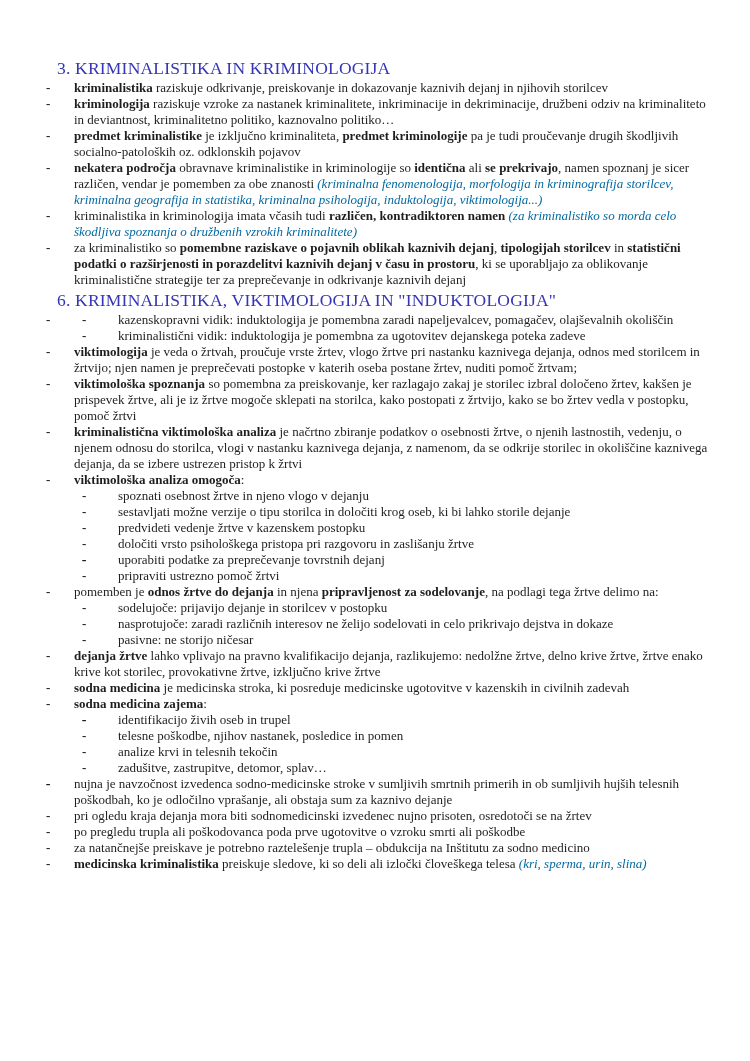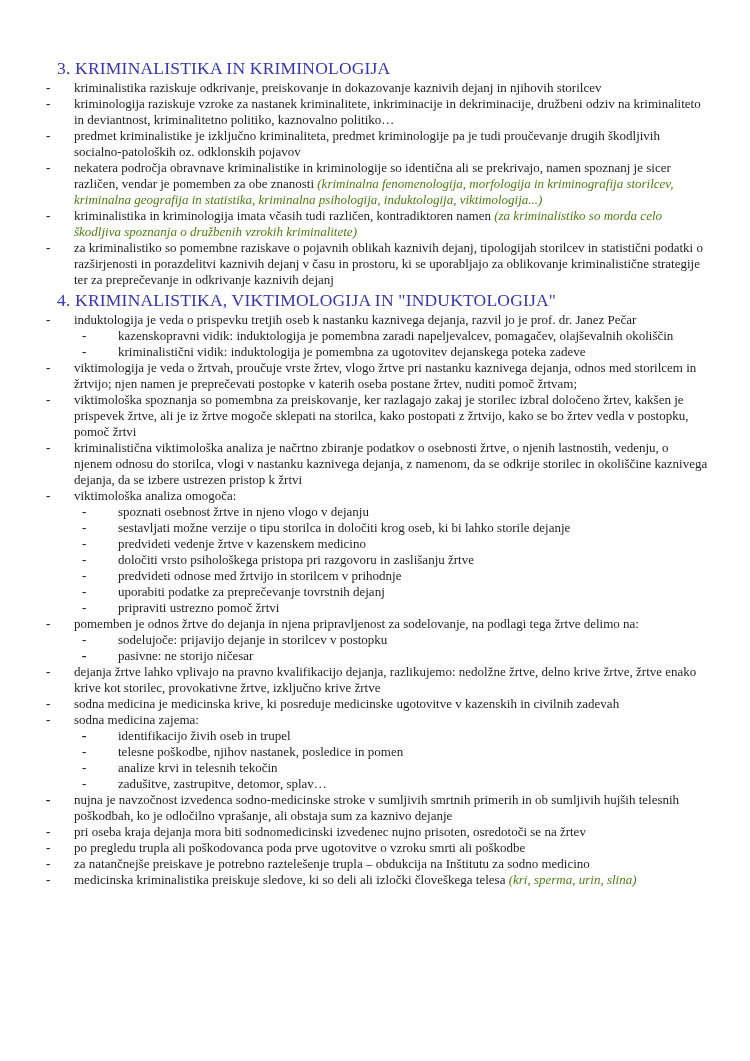--- a/index.html
+++ b/index.html
@@ -33,63 +33,63 @@
   }
   .li .marker {
     position: absolute;
     left: 0; top: 0;
     font-weight: 700;
   }
   .l1 { padding-left: 28px; }
   .l1 .marker { left: 0; }
   .l2 { margin-left: 36px; padding-left: 36px; }
   .l2 .marker { left: 0; }
-  .b { font-weight: 400; text-align: right; }
-  .i { font-style: italic; color: #4d7c0f; }
+  .b { font-weight: 700; text-align: right; }
+  .i { font-style: italic; color: #0369a1; }
   .u { }
 </style>
 </head>
 <body>
 
 <div class="page">
   <div class="doc">
       <div class="heading">3. KRIMINALISTIKA IN KRIMINOLOGIJA</div>
       <div class="li l1"><span class="marker">-</span><span class="txt"><span class="b">kriminalistika</span><span> raziskuje odkrivanje, preiskovanje in dokazovanje kaznivih dejanj in njihovih storilcev</span></span></div>
       <div class="li l1"><span class="marker">-</span><span class="txt"><span class="b">kriminologija</span><span> raziskuje vzroke za nastanek kriminalitete, inkriminacije in dekriminacije, družbeni odziv na kriminaliteto in deviantnost, kriminalitetno politiko, kaznovalno politiko…</span></span></div>
       <div class="li l1"><span class="marker">-</span><span class="txt"><span class="b">predmet kriminalistike</span><span> je izključno kriminaliteta, </span><span class="b">predmet kriminologije</span><span> pa je tudi proučevanje drugih škodljivih socialno-patoloških oz. odklonskih pojavov</span></span></div>
       <div class="li l1"><span class="marker">-</span><span class="txt"><span class="b">nekatera področja</span><span> obravnave kriminalistike in kriminologije so </span><span class="b">identična</span><span> ali </span><span class="b">se prekrivajo</span><span>, namen spoznanj je sicer različen, vendar je pomemben za obe znanosti </span><span class="i">(kriminalna fenomenologija, morfologija in kriminografija storilcev, kriminalna geografija in statistika, kriminalna psihologija, induktologija, viktimologija...)</span></span></div>
       <div class="li l1"><span class="marker">-</span><span class="txt"><span>kriminalistika in kriminologija imata včasih tudi </span><span class="b">različen, kontradiktoren namen</span><span> </span><span class="i">(za kriminalistiko so morda celo škodljiva spoznanja o družbenih vzrokih kriminalitete)</span></span></div>
       <div class="li l1"><span class="marker">-</span><span class="txt"><span>za kriminalistiko so </span><span class="b">pomembne raziskave o pojavnih oblikah kaznivih dejanj</span><span>, </span><span class="b">tipologijah storilcev</span><span> in </span><span class="b">statistični podatki o razširjenosti in porazdelitvi kaznivih dejanj v času in prostoru</span><span>, ki se uporabljajo za oblikovanje kriminalistične strategije ter za preprečevanje in odkrivanje kaznivih dejanj</span></span></div>
-      <div class="heading">4. KRIMINALISTIKA, VIKTIMOLOGIJA IN "INDUKTOLOGIJA"</div>
-      <div class="li l1"><span class="marker">-</span><span class="txt"><span class="b">induktologija</span><span> je veda o prispevku tretjih oseb k nastanku kaznivega dejanja, razvil jo je prof. dr. Janez Pečar</span></span></div>
+      <div class="heading">6. KRIMINALISTIKA, VIKTIMOLOGIJA IN "INDUKTOLOGIJA"</div>
+      <div class="li l1"><span class="marker">-</span></div>
       <div class="li l2"><span class="marker">-</span><span class="txt"><span class="u">kazenskopravni vidik</span><span>: induktologija je pomembna zaradi napeljevalcev, pomagačev, olajševalnih okoliščin</span></span></div>
       <div class="li l2"><span class="marker">-</span><span class="txt"><span class="u">kriminalistični vidik</span><span>: induktologija je pomembna za ugotovitev dejanskega poteka zadeve</span></span></div>
       <div class="li l1"><span class="marker">-</span><span class="txt"><span class="b">viktimologija</span><span> je veda o žrtvah, proučuje vrste žrtev, vlogo žrtve pri nastanku kaznivega dejanja, odnos med storilcem in žrtvijo; njen namen je preprečevati postopke v katerih oseba postane žrtev, nuditi pomoč žrtvam;</span></span></div>
       <div class="li l1"><span class="marker">-</span><span class="txt"><span class="b">viktimološka spoznanja</span><span> so pomembna za preiskovanje, ker razlagajo zakaj je storilec izbral določeno žrtev, kakšen je prispevek žrtve, ali je iz žrtve mogoče sklepati na storilca, kako postopati z žrtvijo, kako se bo žrtev vedla v postopku, pomoč žrtvi</span></span></div>
       <div class="li l1"><span class="marker">-</span><span class="txt"><span class="b">kriminalistična viktimološka analiza</span><span> je načrtno zbiranje podatkov o osebnosti žrtve, o njenih lastnostih, vedenju, o njenem odnosu do storilca, vlogi v nastanku kaznivega dejanja, z namenom, da se odkrije storilec in okoliščine kaznivega dejanja, da se izbere ustrezen pristop k žrtvi</span></span></div>
       <div class="li l1"><span class="marker">-</span><span class="txt"><span class="b">viktimološka analiza omogoča</span><span>:</span></span></div>
       <div class="li l2"><span class="marker">-</span><span class="txt"><span>spoznati osebnost žrtve in njeno vlogo v dejanju</span></span></div>
       <div class="li l2"><span class="marker">-</span><span class="txt"><span>sestavljati možne verzije o tipu storilca in določiti krog oseb, ki bi lahko storile dejanje</span></span></div>
-      <div class="li l2"><span class="marker">-</span><span class="txt"><span>predvideti vedenje žrtve v kazenskem medicino</span></span></div>
+      <div class="li l2"><span class="marker">-</span><span class="txt"><span>predvideti vedenje žrtve v kazenskem postopku</span></span></div>
       <div class="li l2"><span class="marker">-</span><span class="txt"><span>določiti vrsto psihološkega pristopa pri razgovoru in zaslišanju žrtve</span></span></div>
-      <div class="li l2"><span class="marker">-</span><span class="txt"><span>predvideti odnose med žrtvijo in storilcem v prihodnje</span></span></div>
+      <div class="li l2"><span class="marker">-</span></div>
       <div class="li l2"><span class="marker">-</span><span class="txt"><span>uporabiti podatke za preprečevanje tovrstnih dejanj</span></span></div>
       <div class="li l2"><span class="marker">-</span><span class="txt"><span>pripraviti ustrezno pomoč žrtvi</span></span></div>
       <div class="li l1"><span class="marker">-</span><span class="txt"><span>pomemben je </span><span class="b">odnos žrtve do dejanja</span><span> in njena </span><span class="b">pripravljenost za sodelovanje</span><span>, na podlagi tega žrtve delimo na:</span></span></div>
       <div class="li l2"><span class="marker">-</span><span class="txt"><span class="u">sodelujoče</span><span>: prijavijo dejanje in storilcev v postopku</span></span></div>
-      <div class="li l2"><span class="marker">-</span></div>
+      <div class="li l2"><span class="marker">-</span><span class="txt"><span class="u">nasprotujoče</span><span>: zaradi različnih interesov ne želijo sodelovati in celo prikrivajo dejstva in dokaze</span></span></div>
       <div class="li l2"><span class="marker">-</span><span class="txt"><span class="u">pasivne</span><span>: ne storijo ničesar</span></span></div>
       <div class="li l1"><span class="marker">-</span><span class="txt"><span class="b">dejanja žrtve</span><span> lahko vplivajo na pravno kvalifikacijo dejanja, razlikujemo: nedolžne žrtve, delno krive žrtve, žrtve enako krive kot storilec, provokativne žrtve, izključno krive žrtve</span></span></div>
-      <div class="li l1"><span class="marker">-</span><span class="txt"><span class="b">sodna medicina</span><span> je medicinska krive, ki posreduje medicinske ugotovitve v kazenskih in civilnih zadevah</span></span></div>
+      <div class="li l1"><span class="marker">-</span><span class="txt"><span class="b">sodna medicina</span><span> je medicinska stroka, ki posreduje medicinske ugotovitve v kazenskih in civilnih zadevah</span></span></div>
       <div class="li l1"><span class="marker">-</span><span class="txt"><span class="b">sodna medicina zajema</span><span>:</span></span></div>
       <div class="li l2"><span class="marker">-</span></div>
       <div class="li l2"><span class="marker">-</span><span class="txt"><span>identifikacijo živih oseb in trupel</span></span></div>
       <div class="li l2"><span class="marker">-</span><span class="txt"><span>telesne poškodbe, njihov nastanek, posledice in pomen</span></span></div>
       <div class="li l2"><span class="marker">-</span><span class="txt"><span>analize krvi in telesnih tekočin</span></span></div>
       <div class="li l2"><span class="marker">-</span><span class="txt"><span>zadušitve, zastrupitve, detomor, splav…</span></span></div>
       <div class="li l1"><span class="marker">-</span></div>
       <div class="li l1"><span class="marker">-</span><span class="txt"><span>nujna je navzočnost izvedenca sodno-medicinske stroke v sumljivih smrtnih primerih in ob sumljivih hujših telesnih poškodbah, ko je odločilno vprašanje, ali obstaja sum za kaznivo dejanje</span></span></div>
-      <div class="li l1"><span class="marker">-</span><span class="txt"><span>pri oseba kraja dejanja mora biti sodnomedicinski izvedenec nujno prisoten, osredotoči se na žrtev</span></span></div>
+      <div class="li l1"><span class="marker">-</span><span class="txt"><span>pri ogledu kraja dejanja mora biti sodnomedicinski izvedenec nujno prisoten, osredotoči se na žrtev</span></span></div>
       <div class="li l1"><span class="marker">-</span><span class="txt"><span>po pregledu trupla ali poškodovanca poda prve ugotovitve o vzroku smrti ali poškodbe</span></span></div>
       <div class="li l1"><span class="marker">-</span><span class="txt"><span>za natančnejše preiskave je potrebno raztelešenje trupla – obdukcija na Inštitutu za sodno medicino</span></span></div>
       <div class="li l1"><span class="marker">-</span><span class="txt"><span class="b">medicinska kriminalistika</span><span> preiskuje sledove, ki so deli ali izločki človeškega telesa </span><span class="i">(kri, sperma, urin, slina)</span></span></div>
     </div>
 </div>
 
 </body></html>

